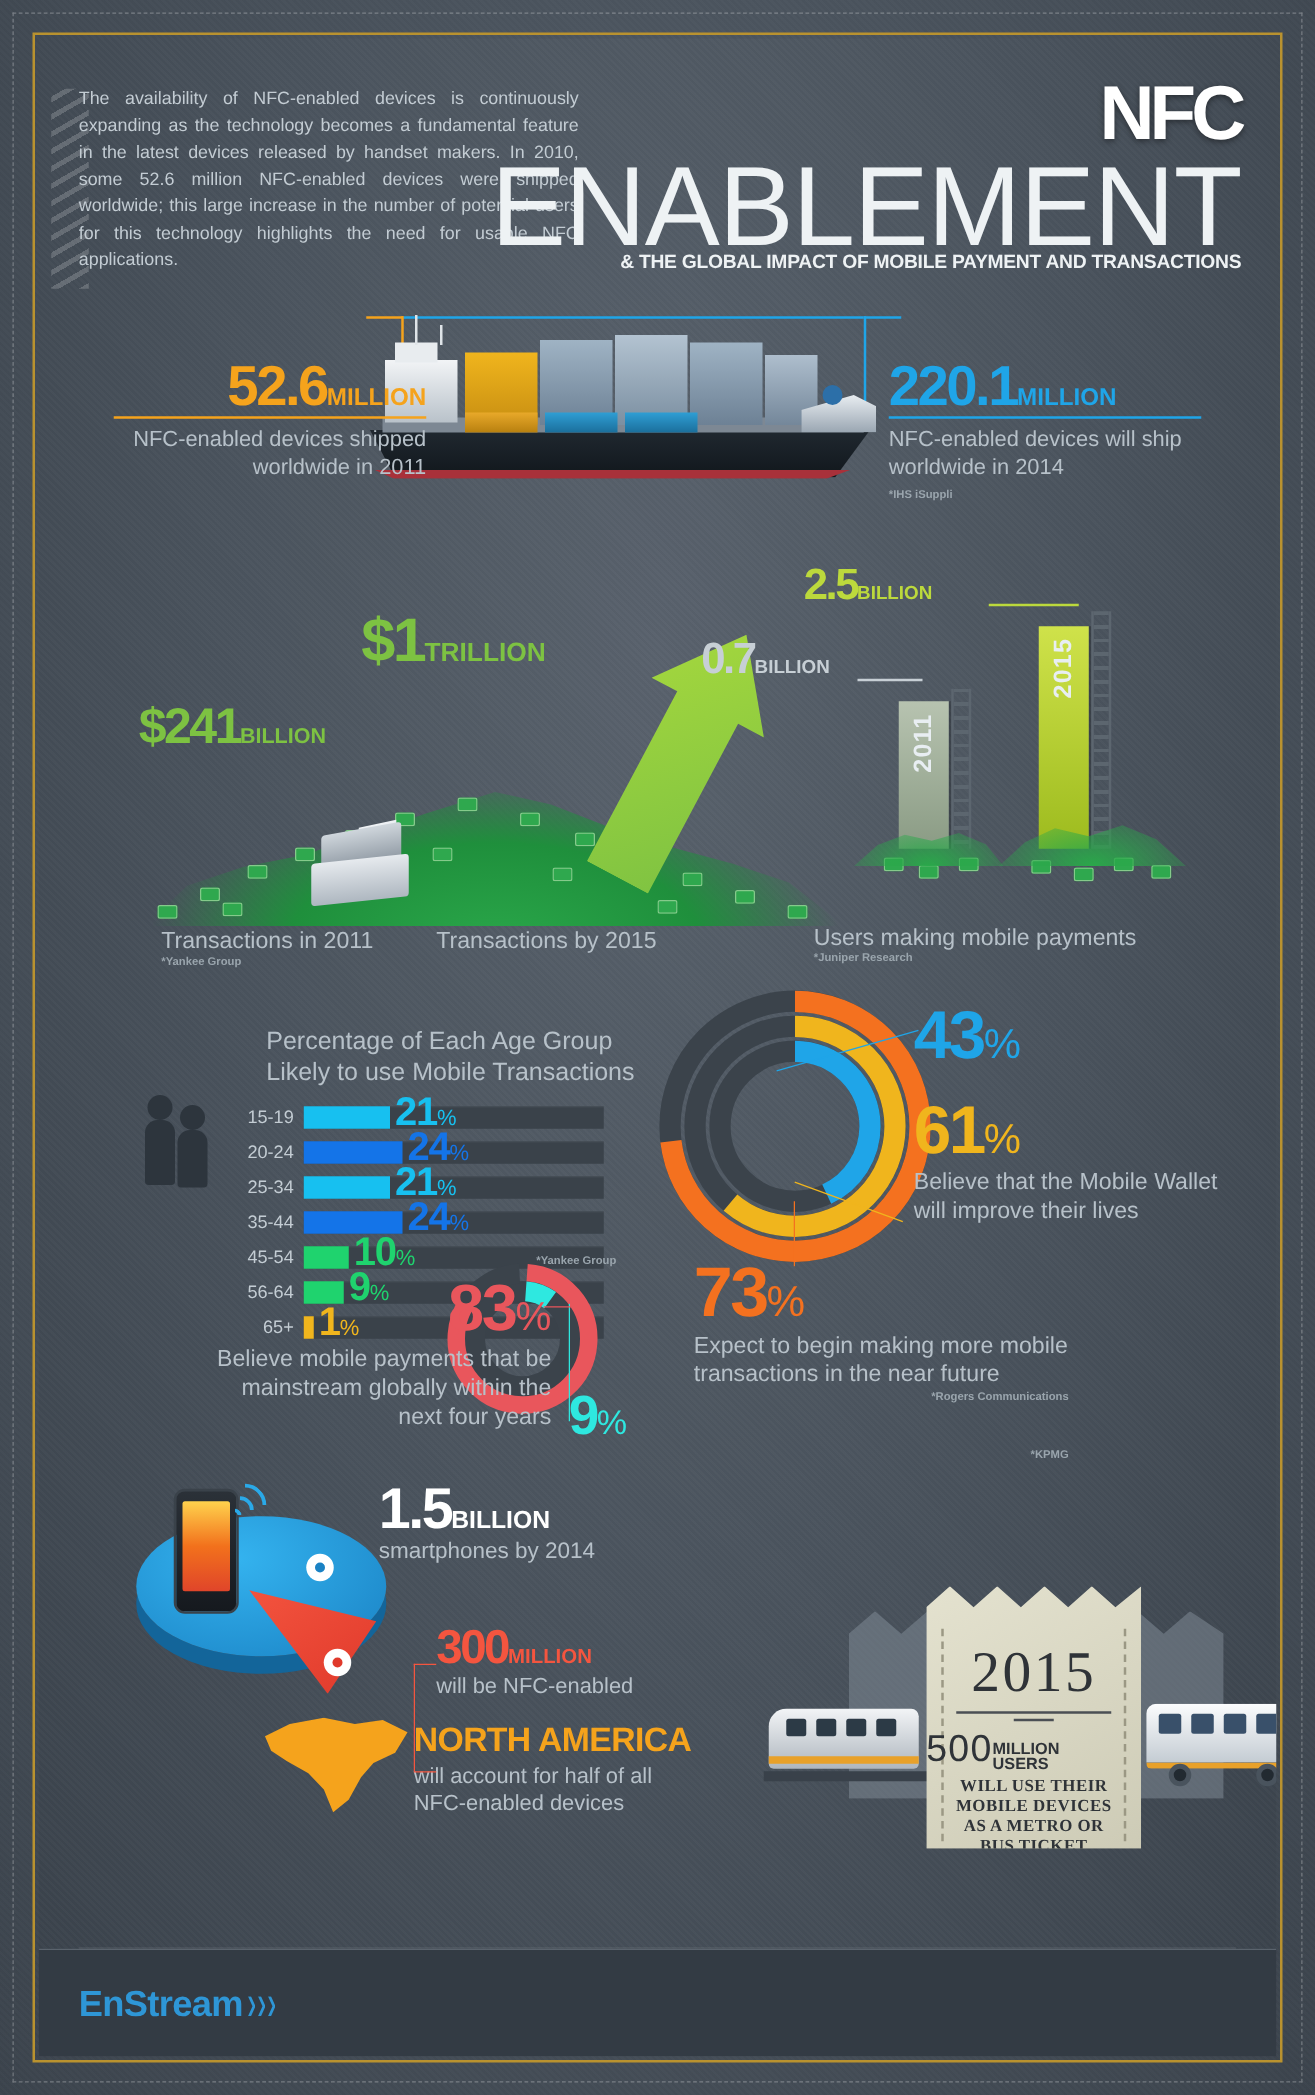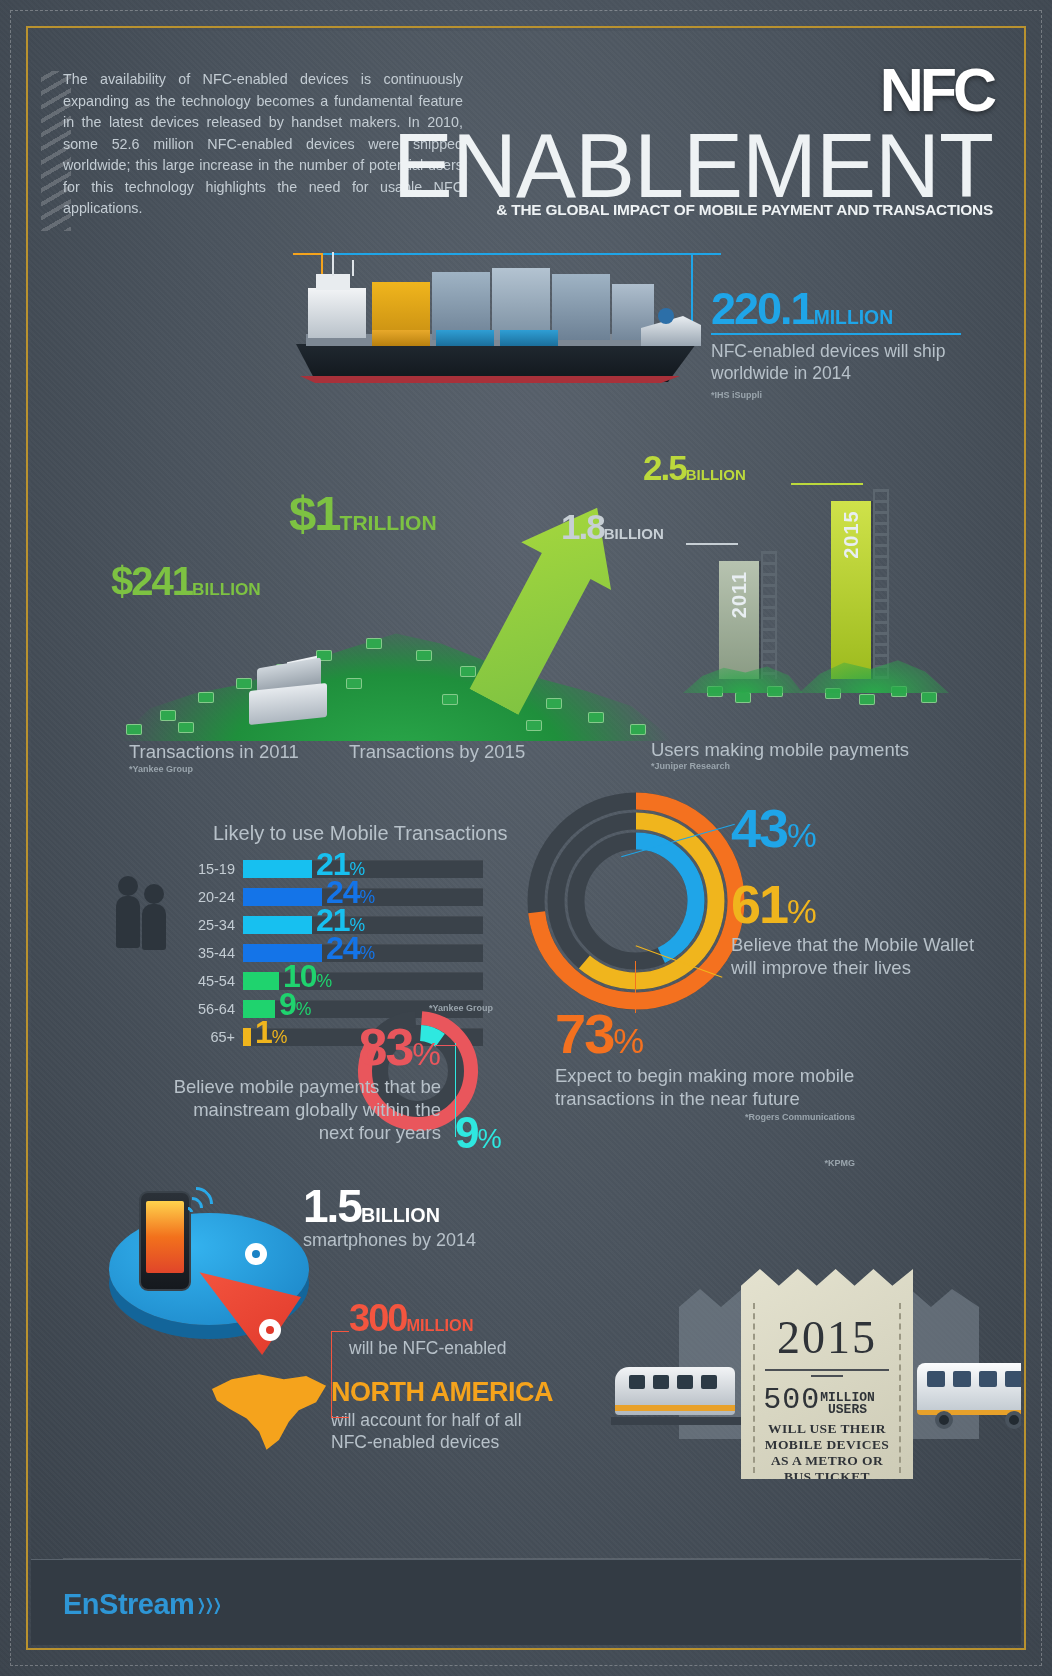--- a/index.html
+++ b/index.html
@@ -233,22 +233,22 @@
              clip-path:polygon(0 12%, 7% 0, 14% 12%, 21% 0, 28% 12%, 35% 0, 42% 12%, 49% 0, 56% 12%, 63% 0, 70% 12%, 77% 0, 84% 12%, 91% 0, 100% 12%, 100% 100%, 0 100%); }
   .tk-front { position:absolute; left:62px; top:28px; width:172px; height:210px;
               background:linear-gradient(150deg,#e4e2cf,#cdcbb6);
               clip-path:polygon(0 8%, 11% 0, 22% 8%, 33% 0, 44% 8%, 55% 0, 66% 8%, 77% 0, 88% 8%, 100% 0, 100% 100%, 0 100%); }
   .tk-dash { position:absolute; top:34px; bottom:6px; width:0;
              border-left:2px dashed #9b9884; }
   .tk-year { position:absolute; left:0; right:0; top:42px; text-align:center;
              font-family:"Liberation Serif", serif; font-size:46px; color:#2f3338; letter-spacing:2px; }
   .tk-rule { position:absolute; left:24px; right:24px; top:100px; border-top:2px solid #4b4f54; }
   .tk-rule2{ position:absolute; left:70px; right:70px; top:106px; border-top:2px solid #4b4f54; }
-  .tk-500 { position:absolute; left:0; right:16px; top:114px; text-align:center;
-            font-family:Liberation Mono, monospace; color:#2f3338; }
+  .tk-500 { position:absolute; left:0; right:16px; top:114px; 
+            font-family:Liberation Sans, sans-serif; color:#2f3338; }
   .tk-500 .n { font-size:30px; letter-spacing:1px; }
   .tk-500 .u { font-size:13px; font-weight:bold; }
   .tk-body { position:absolute; left:0; right:0; top:152px; text-align:center;
              font-family:"Liberation Serif", serif; font-size:13.5px; line-height:16px;
              font-weight:bold; color:#2f3338; letter-spacing:.4px; }
   .train { position:absolute; left:-64px; top:120px; width:130px; height:76px; }
   .tr-body { position:absolute; left:0; top:6px; width:120px; height:48px;
              background:linear-gradient(#f2f4f6,#aeb6be); border-radius:14px 6px 4px 4px; }
   .tr-win { position:absolute; top:14px; width:16px; height:14px; background:#2c3a46; border-radius:2px; }
   .tr-stripe { position:absolute; left:0; top:44px; width:120px; height:6px; background:#e8a12a; }
@@ -306,20 +306,27 @@
       <div class="cont" style="left:206px; top:22px; width:58px; height:72px; background:linear-gradient(#b3c3d1,#7b8fa1);"></div>
       <div class="cont" style="left:266px; top:28px; width:58px; height:66px; background:linear-gradient(#9fb3c4,#6d8195);"></div>
       <div class="cont" style="left:326px; top:38px; width:42px; height:56px; background:linear-gradient(#aebecd,#74879a);"></div>
       <div class="cont" style="left:86px;  top:84px; width:58px; height:16px; background:linear-gradient(#e8a92a,#b8800f);"></div>
       <div class="cont" style="left:150px; top:84px; width:58px; height:16px; background:linear-gradient(#2f9ed4,#1b6f9c);"></div>
       <div class="cont" style="left:214px; top:84px; width:58px; height:16px; background:linear-gradient(#2f9ed4,#1b6f9c);"></div>
       <div class="bow"></div>
         <div class="bow-blue"></div>
     </div>
 
+    <div id="ship-left">
+      <div class="big-num num-orange">
+        <span>52.6</span><span class="unit">MILLION</span>
+      </div>
+      <div class="rule"></div>
+      <div class="cap">NFC-enabled devices shipped worldwide in 2011</div>
+    </div>
 
     <div id="ship-right">
       <div class="big-num num-blue">
         <span>220.1</span><span class="unit">MILLION</span>
       </div>
       <div class="rule"></div>
       <div class="cap">NFC-enabled devices will ship worldwide in 2014</div>
       <div class="src" style="margin-top:6px">*IHS iSuppli</div>
     </div>
 
@@ -386,21 +393,21 @@
       <div style="position:absolute; left:4px; bottom:48px; width:120px; height:34px;
                   background:radial-gradient(ellipse at 50% 100%, #2aa84a, rgba(40,150,70,0));
                   clip-path:polygon(0 100%,16% 50%,34% 26%,52% 40%,70% 22%,88% 48%,100% 100%);"></div>
       <div style="position:absolute; left:120px; bottom:48px; width:150px; height:40px;
                   background:radial-gradient(ellipse at 50% 100%, #2aa84a, rgba(40,150,70,0));
                   clip-path:polygon(0 100%,14% 52%,30% 24%,48% 40%,66% 18%,84% 46%,100% 100%);"></div>
     </div>
 
     <div id="lbl18">
       <div class="big-num num-grey">
-        <span>1.8</span><span class="unit">BILLION</span>
+        <span>0.7</span><span class="unit">BILLION</span>
       </div>
     </div>
     <div id="lbl25">
       <div class="big-num num-lime">
         <span>2.5</span><span class="unit">BILLION</span>
       </div>
     </div>
     <div class="lead" style="left:655px; top:512px; width:52px; background:#c7cfd5;"></div>
     <div class="lead" style="left:760px; top:452px; width:72px; background:#bcd93c;"></div>
     <div class="caption-row" style="left:620px; top:708px;">Users making mobile payments</div>
@@ -408,20 +415,21 @@
 
     <div id="people">
       <span class="person p-head" style="left:2px;  top:0;"></span>
       <span class="person p-body" style="left:0;    top:20px;"></span>
       <span class="person p-head" style="left:28px; top:8px;"></span>
       <span class="person p-body" style="left:26px; top:28px; height:46px;"></span>
     </div>
 
     <div id="agechart">
       <div class="head">
+        <div>Percentage of Each Age Group</div>
         <div>Likely to use Mobile Transactions</div>
       </div>
 
       <div style="position:relative; margin-left:72px; margin-top:14px; height:160px;">
         <div class="arow" style="top:0px">
           <span class="alabel">15-19</span>
           <span class="atrack"></span>
           <span class="afill" style="width:69px; background:#17c0f0;"></span>
           <span class="aval" style="left:73px; color:#17c0f0;"><span>21</span><span class="pct">%</span></span>
         </div>

